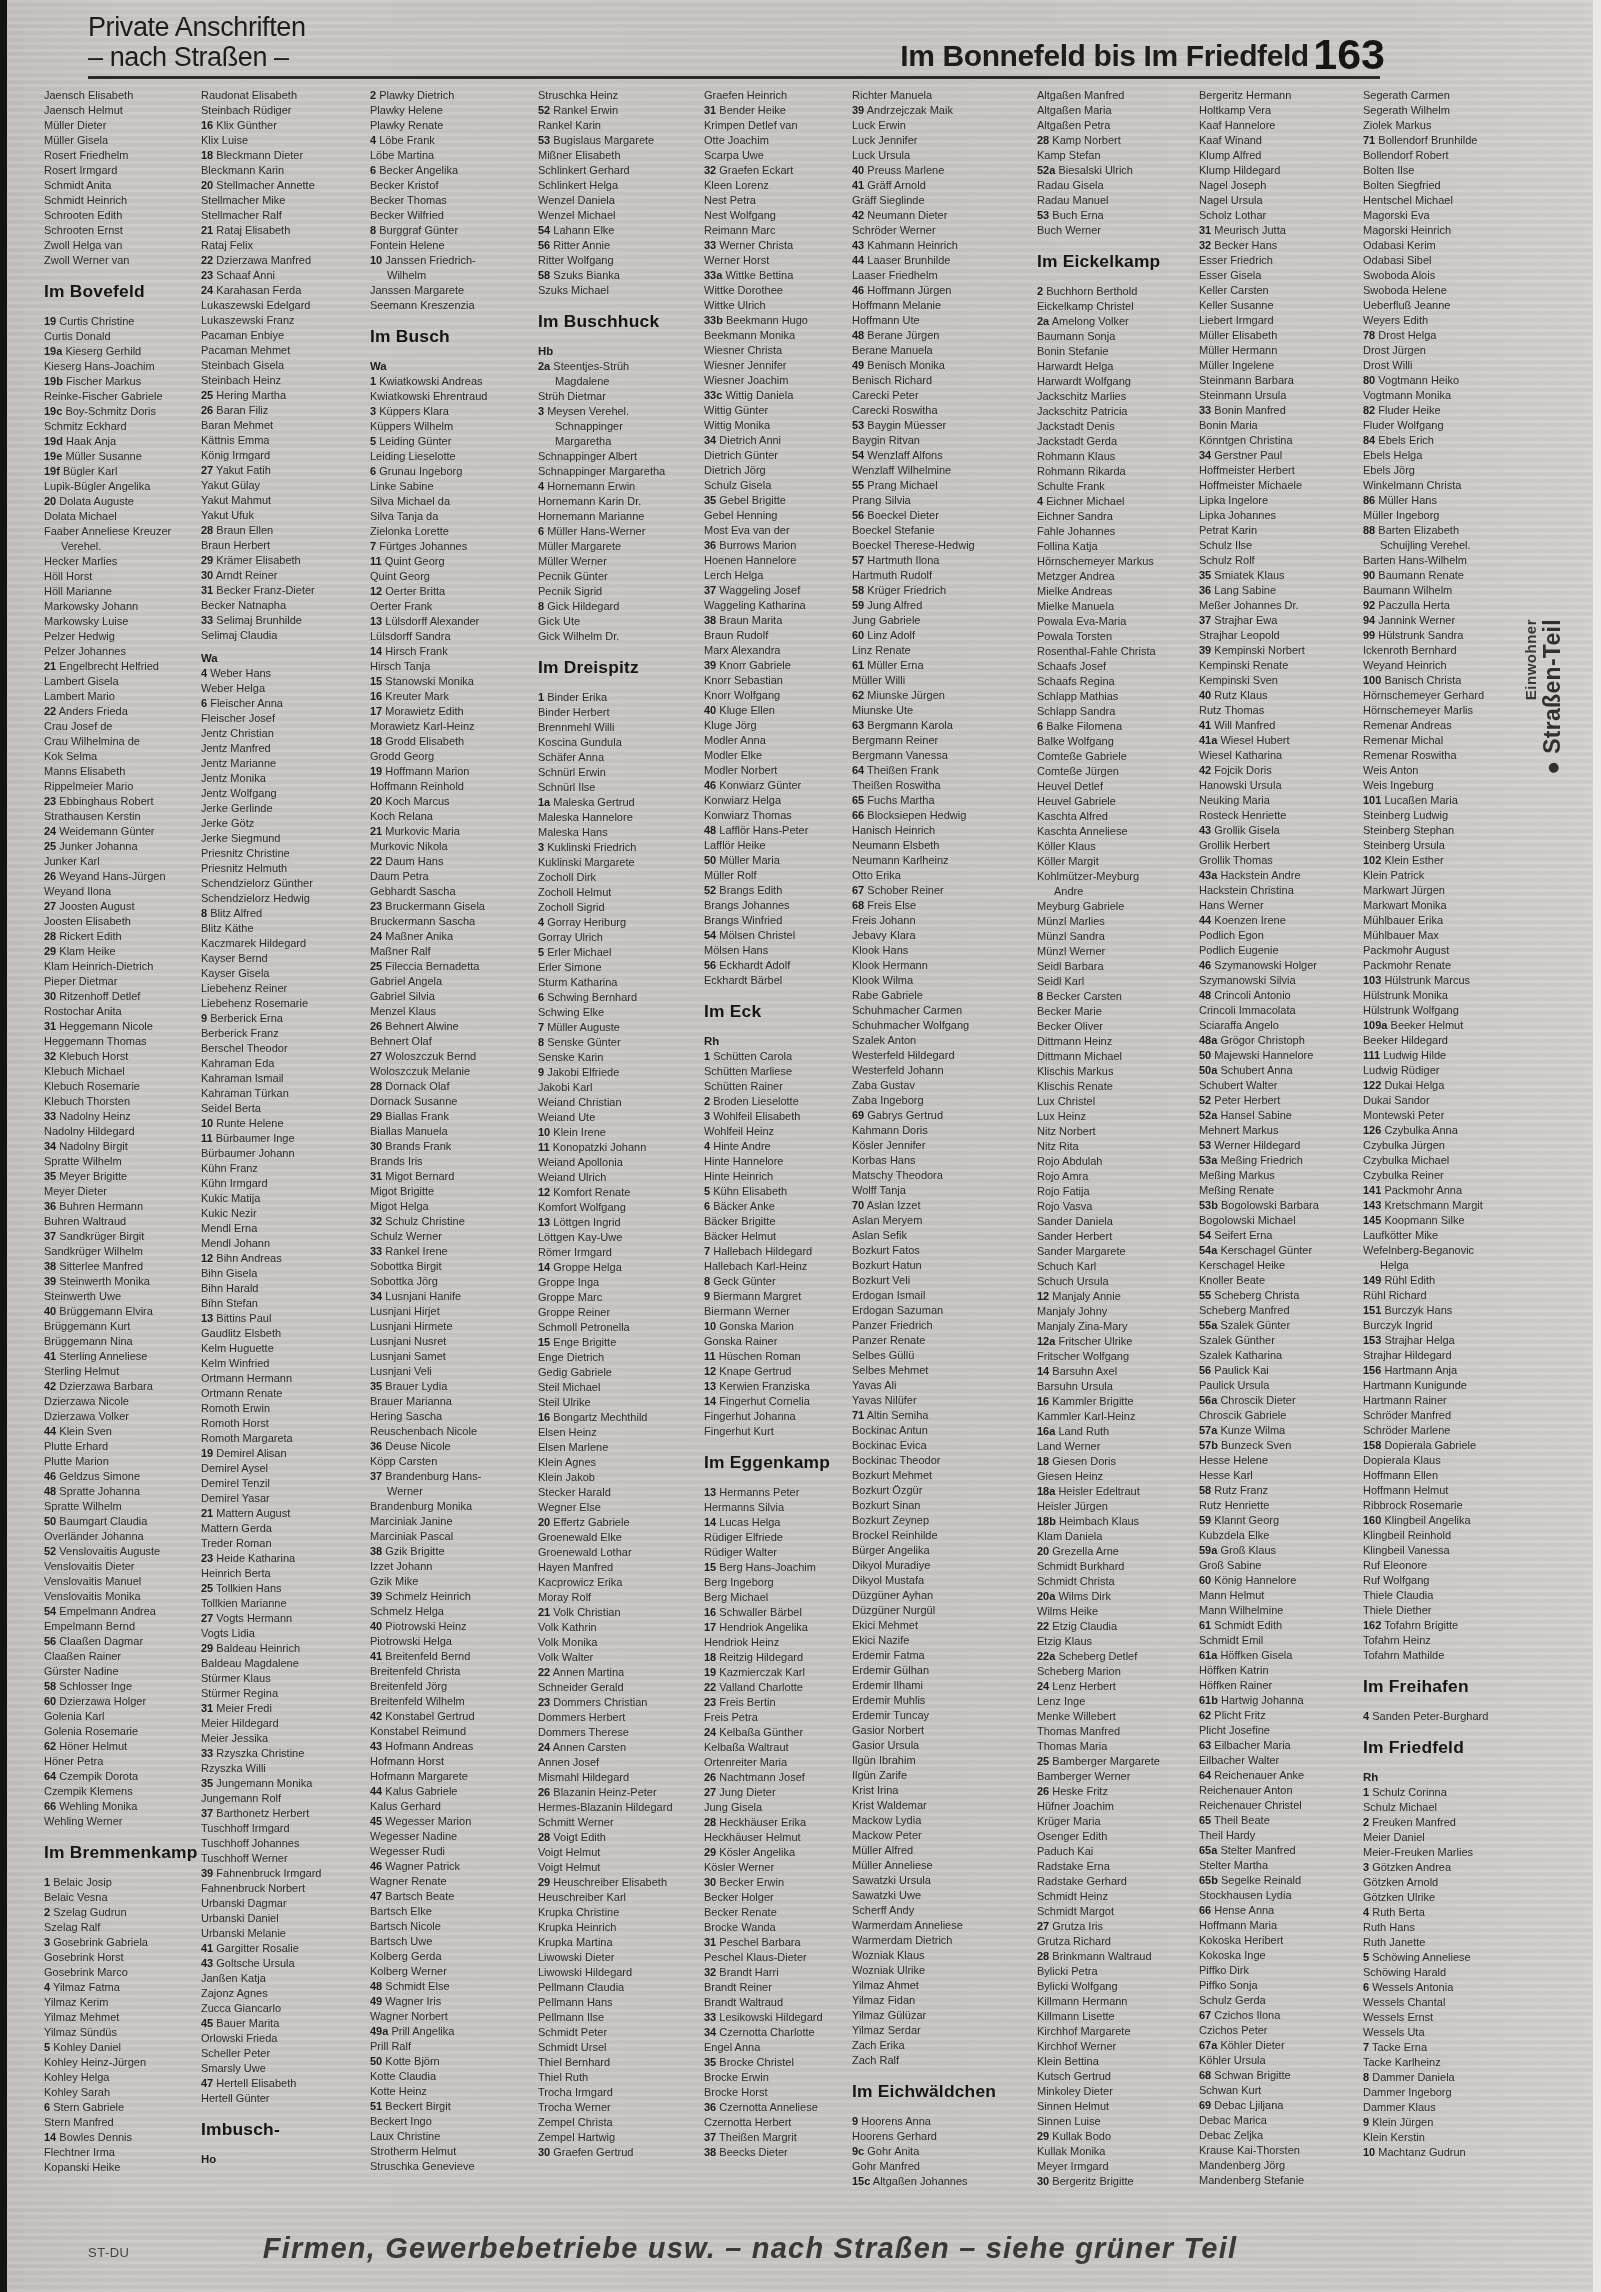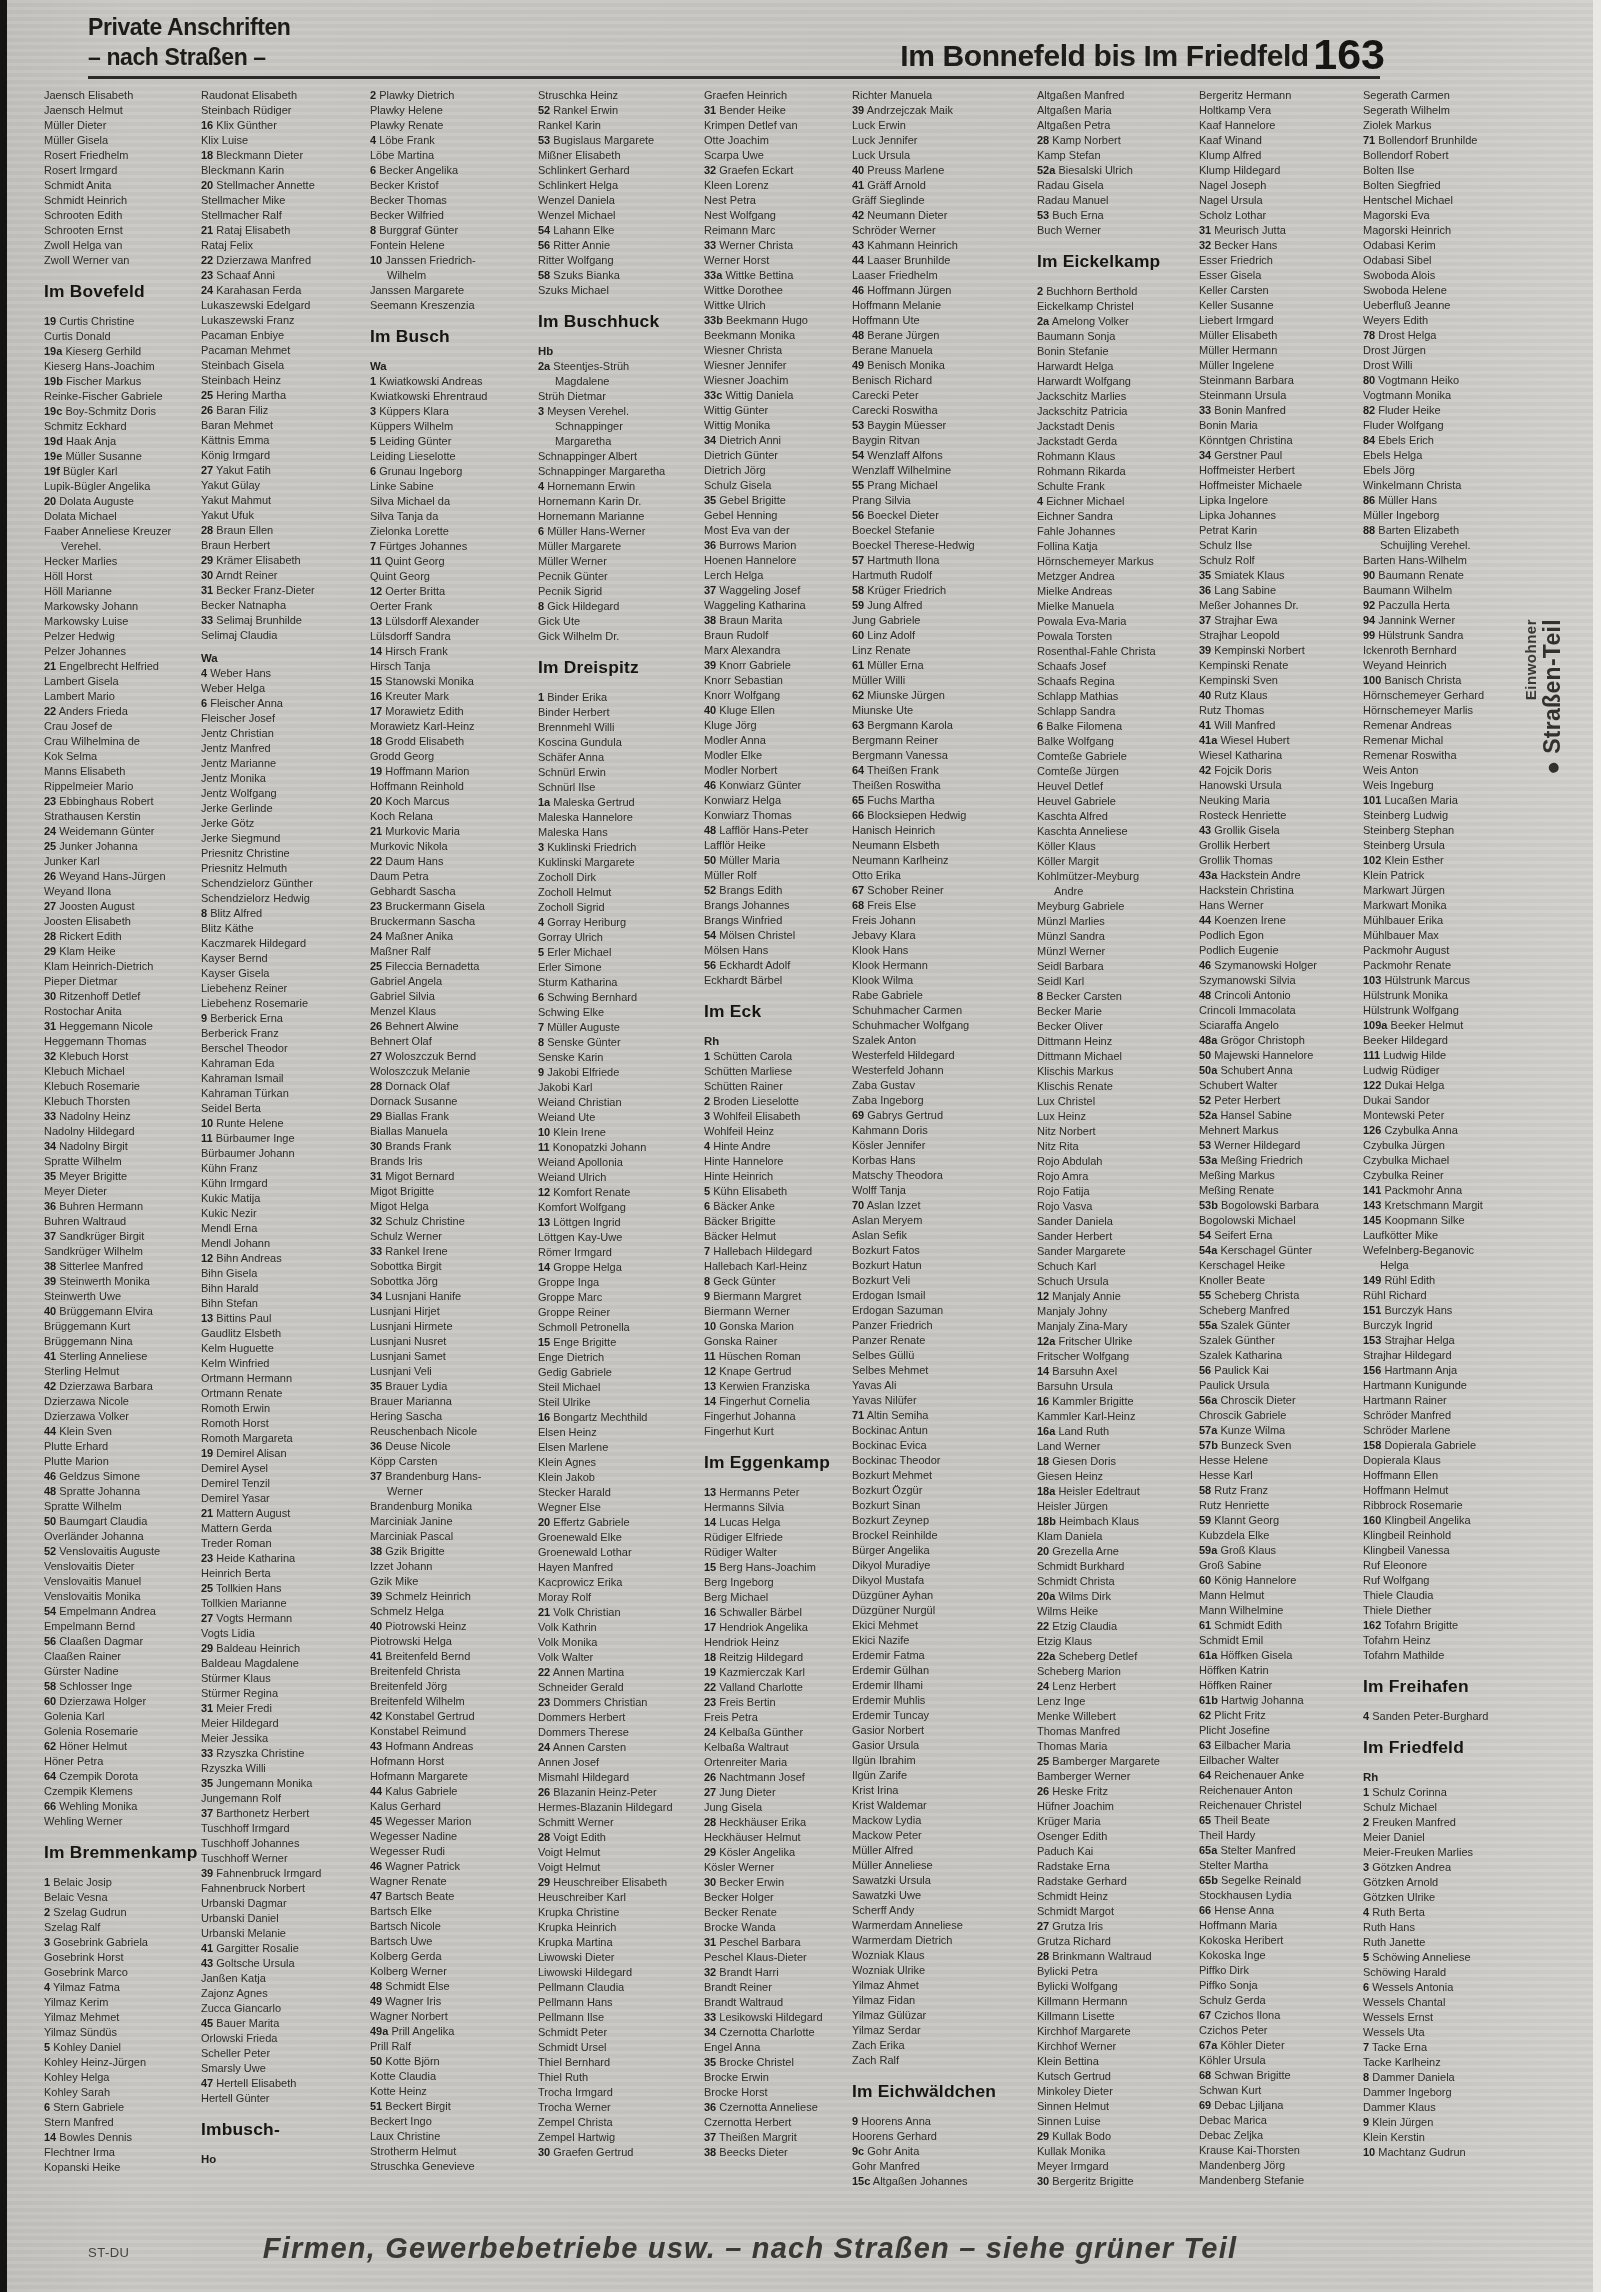--- a/index.html
+++ b/index.html
@@ -8,22 +8,22 @@
     background:
       repeating-linear-gradient(0deg, rgba(255,255,255,.04) 0 3px, rgba(0,0,0,.025) 3px 7px),
       linear-gradient(90deg,#c2c1bd 0%, #c9c8c4 8%, #c7c6c2 55%, #cbcac6 88%, #d2d1cd 100%);
     font-family:"Liberation Sans", sans-serif;
     color:#2e2c29;
   }
   .scan-edge-left{position:absolute;left:0;top:0;width:7px;height:2292px;background:#141412;}
   .scan-edge-right{position:absolute;right:0;top:0;width:9px;height:2292px;background:#e9e8e4;}
 
   
-  .masthead{position:absolute;left:88px;top:12px;font-weight:bold;color:#1d1c1a;
-    font-size:23px;line-height:30px;letter-spacing:-0.4px;}
+  .masthead{position:absolute;left:88px;top:12px;font-weight:normal;color:#1d1c1a;
+    font-size:27px;line-height:30px;letter-spacing:-0.4px;}
   .head-right{position:absolute;top:30px;left:0;width:1385px;text-align:right;white-space:nowrap;}
   .head-range{font-weight:bold;font-size:30px;color:#1d1c1a;letter-spacing:-0.4px;}
   .head-page{font-weight:bold;font-size:43px;color:#161514;vertical-align:-3px;}
   .head-rule{position:absolute;left:88px;top:76px;width:1292px;height:3px;background:#2c2b29;}
 
   
   #columns{position:absolute;left:44px;top:88px;width:1512px;height:2149px;}
   .dcol{position:absolute;top:0;width:153px;}
   .entry{font-size:11px;line-height:15px;white-space:nowrap;color:#2e2c29;}
   .entry b{color:#1f1e1c;}

